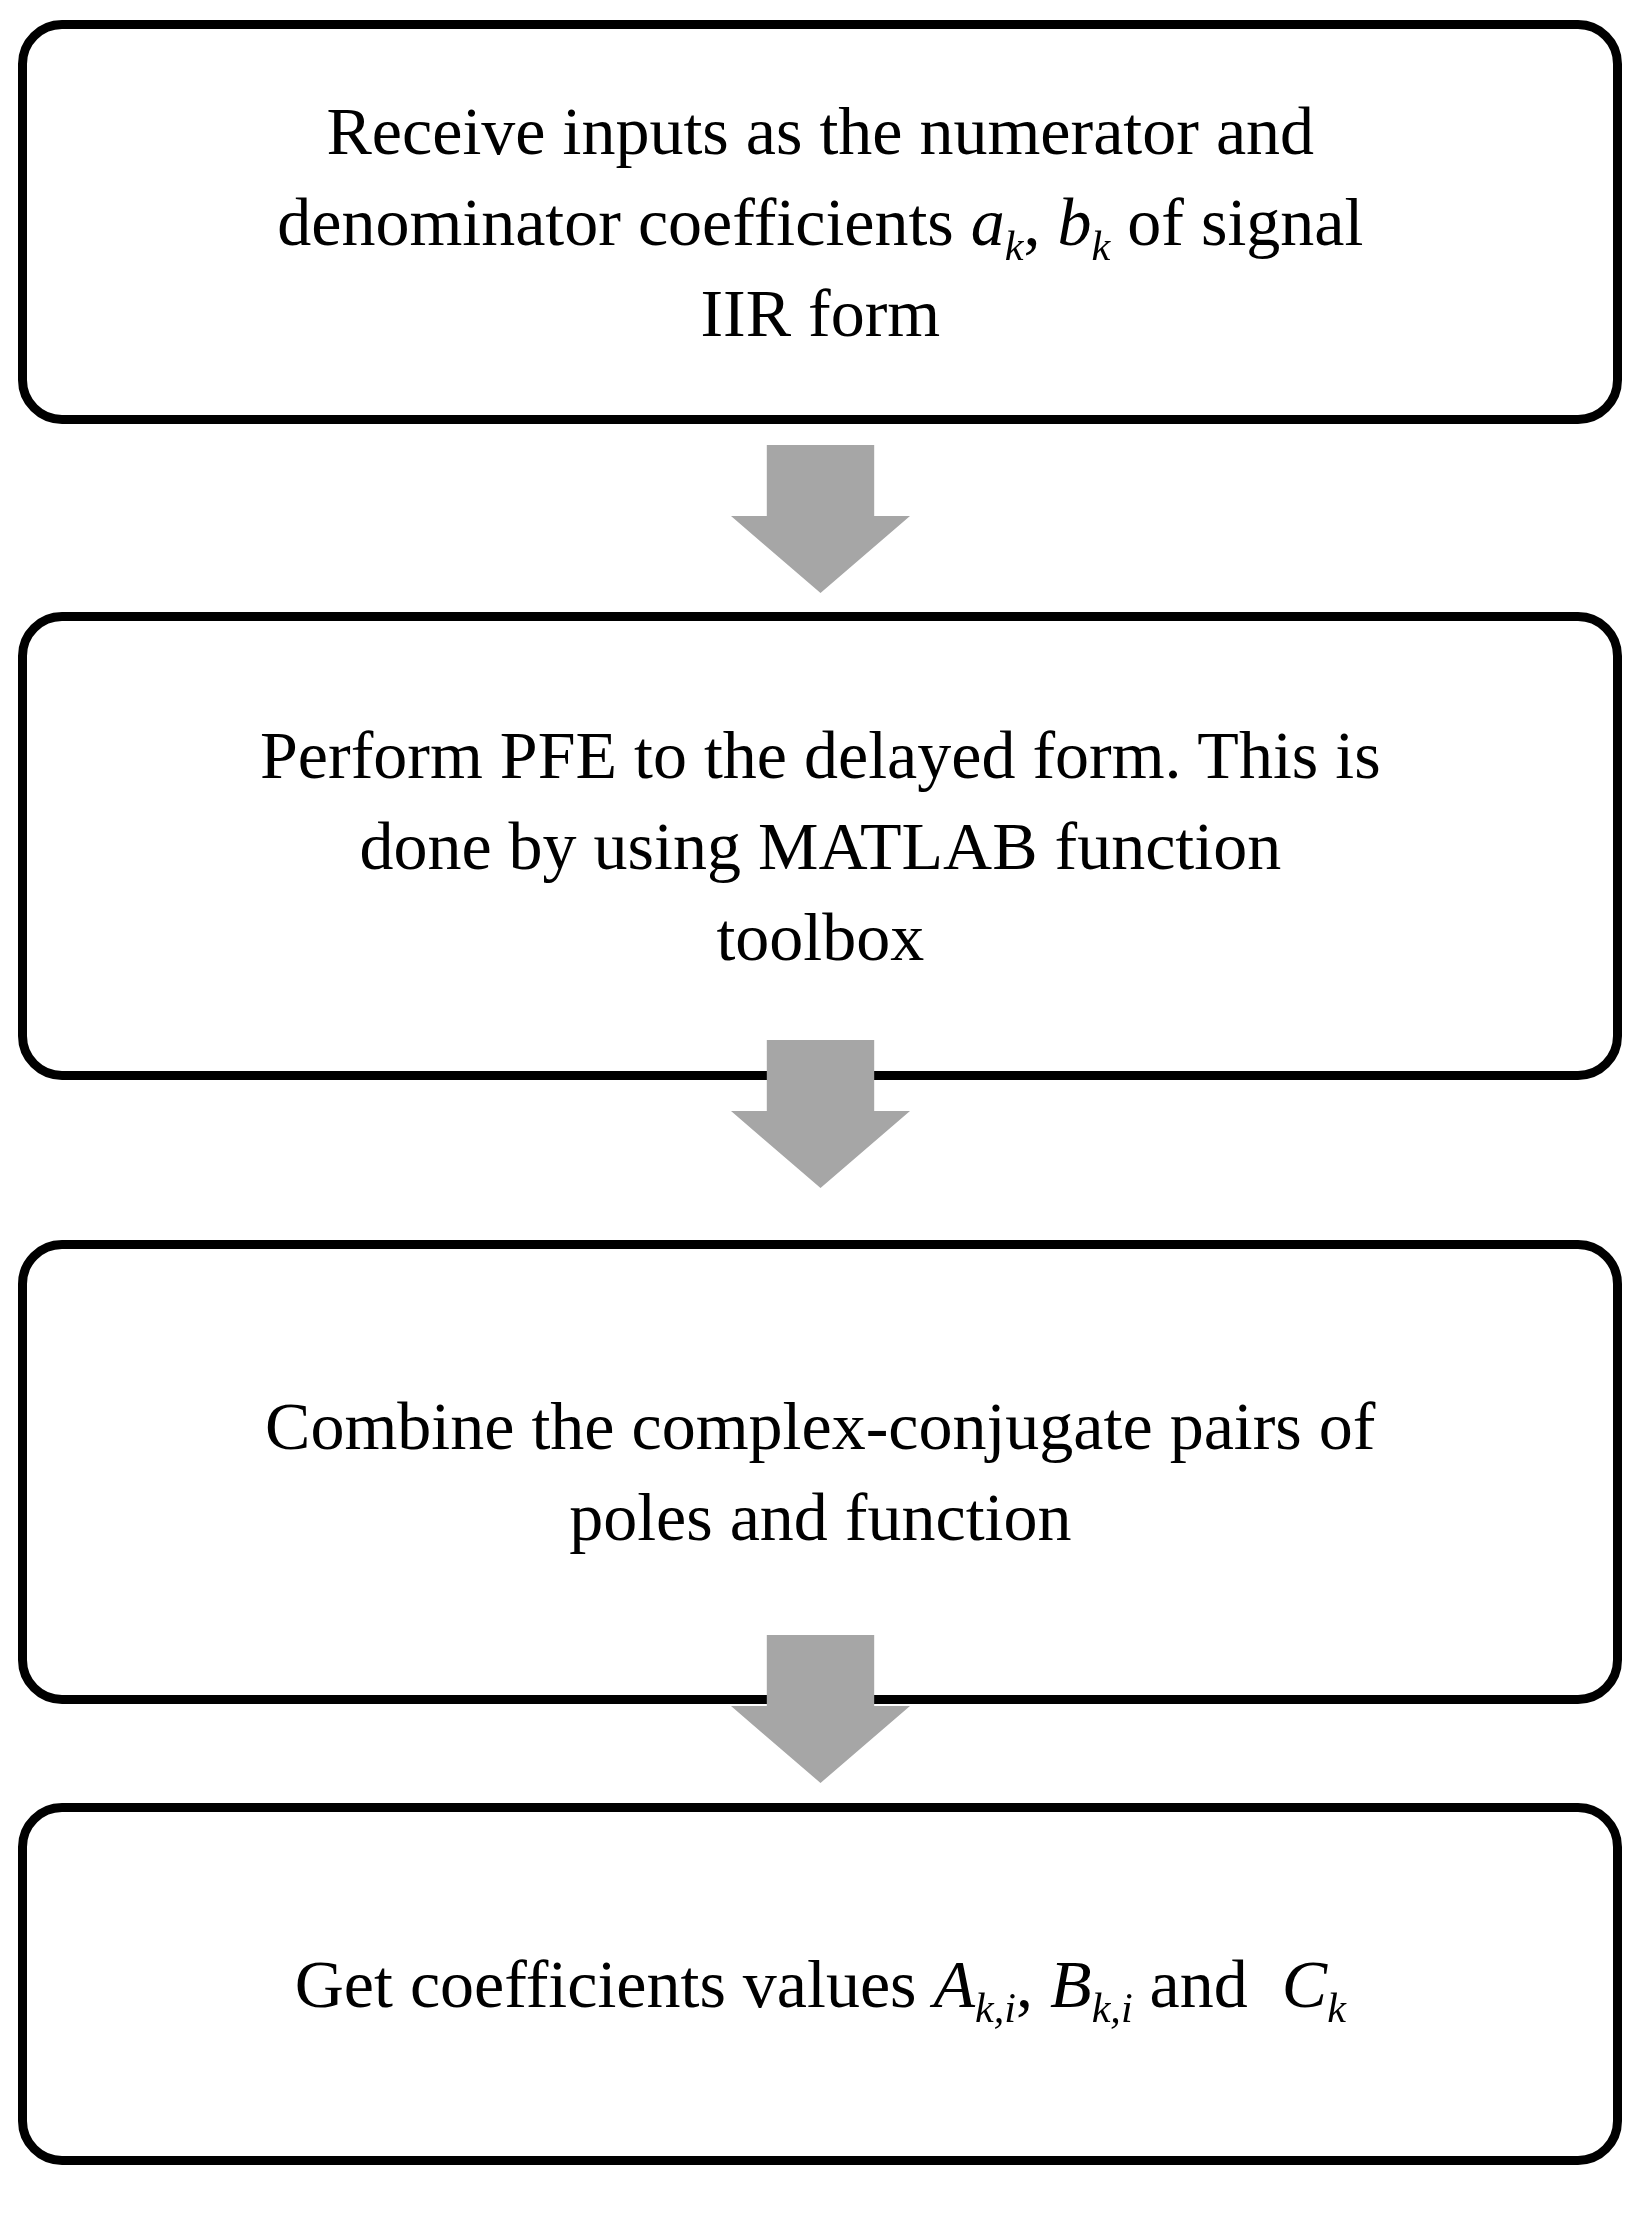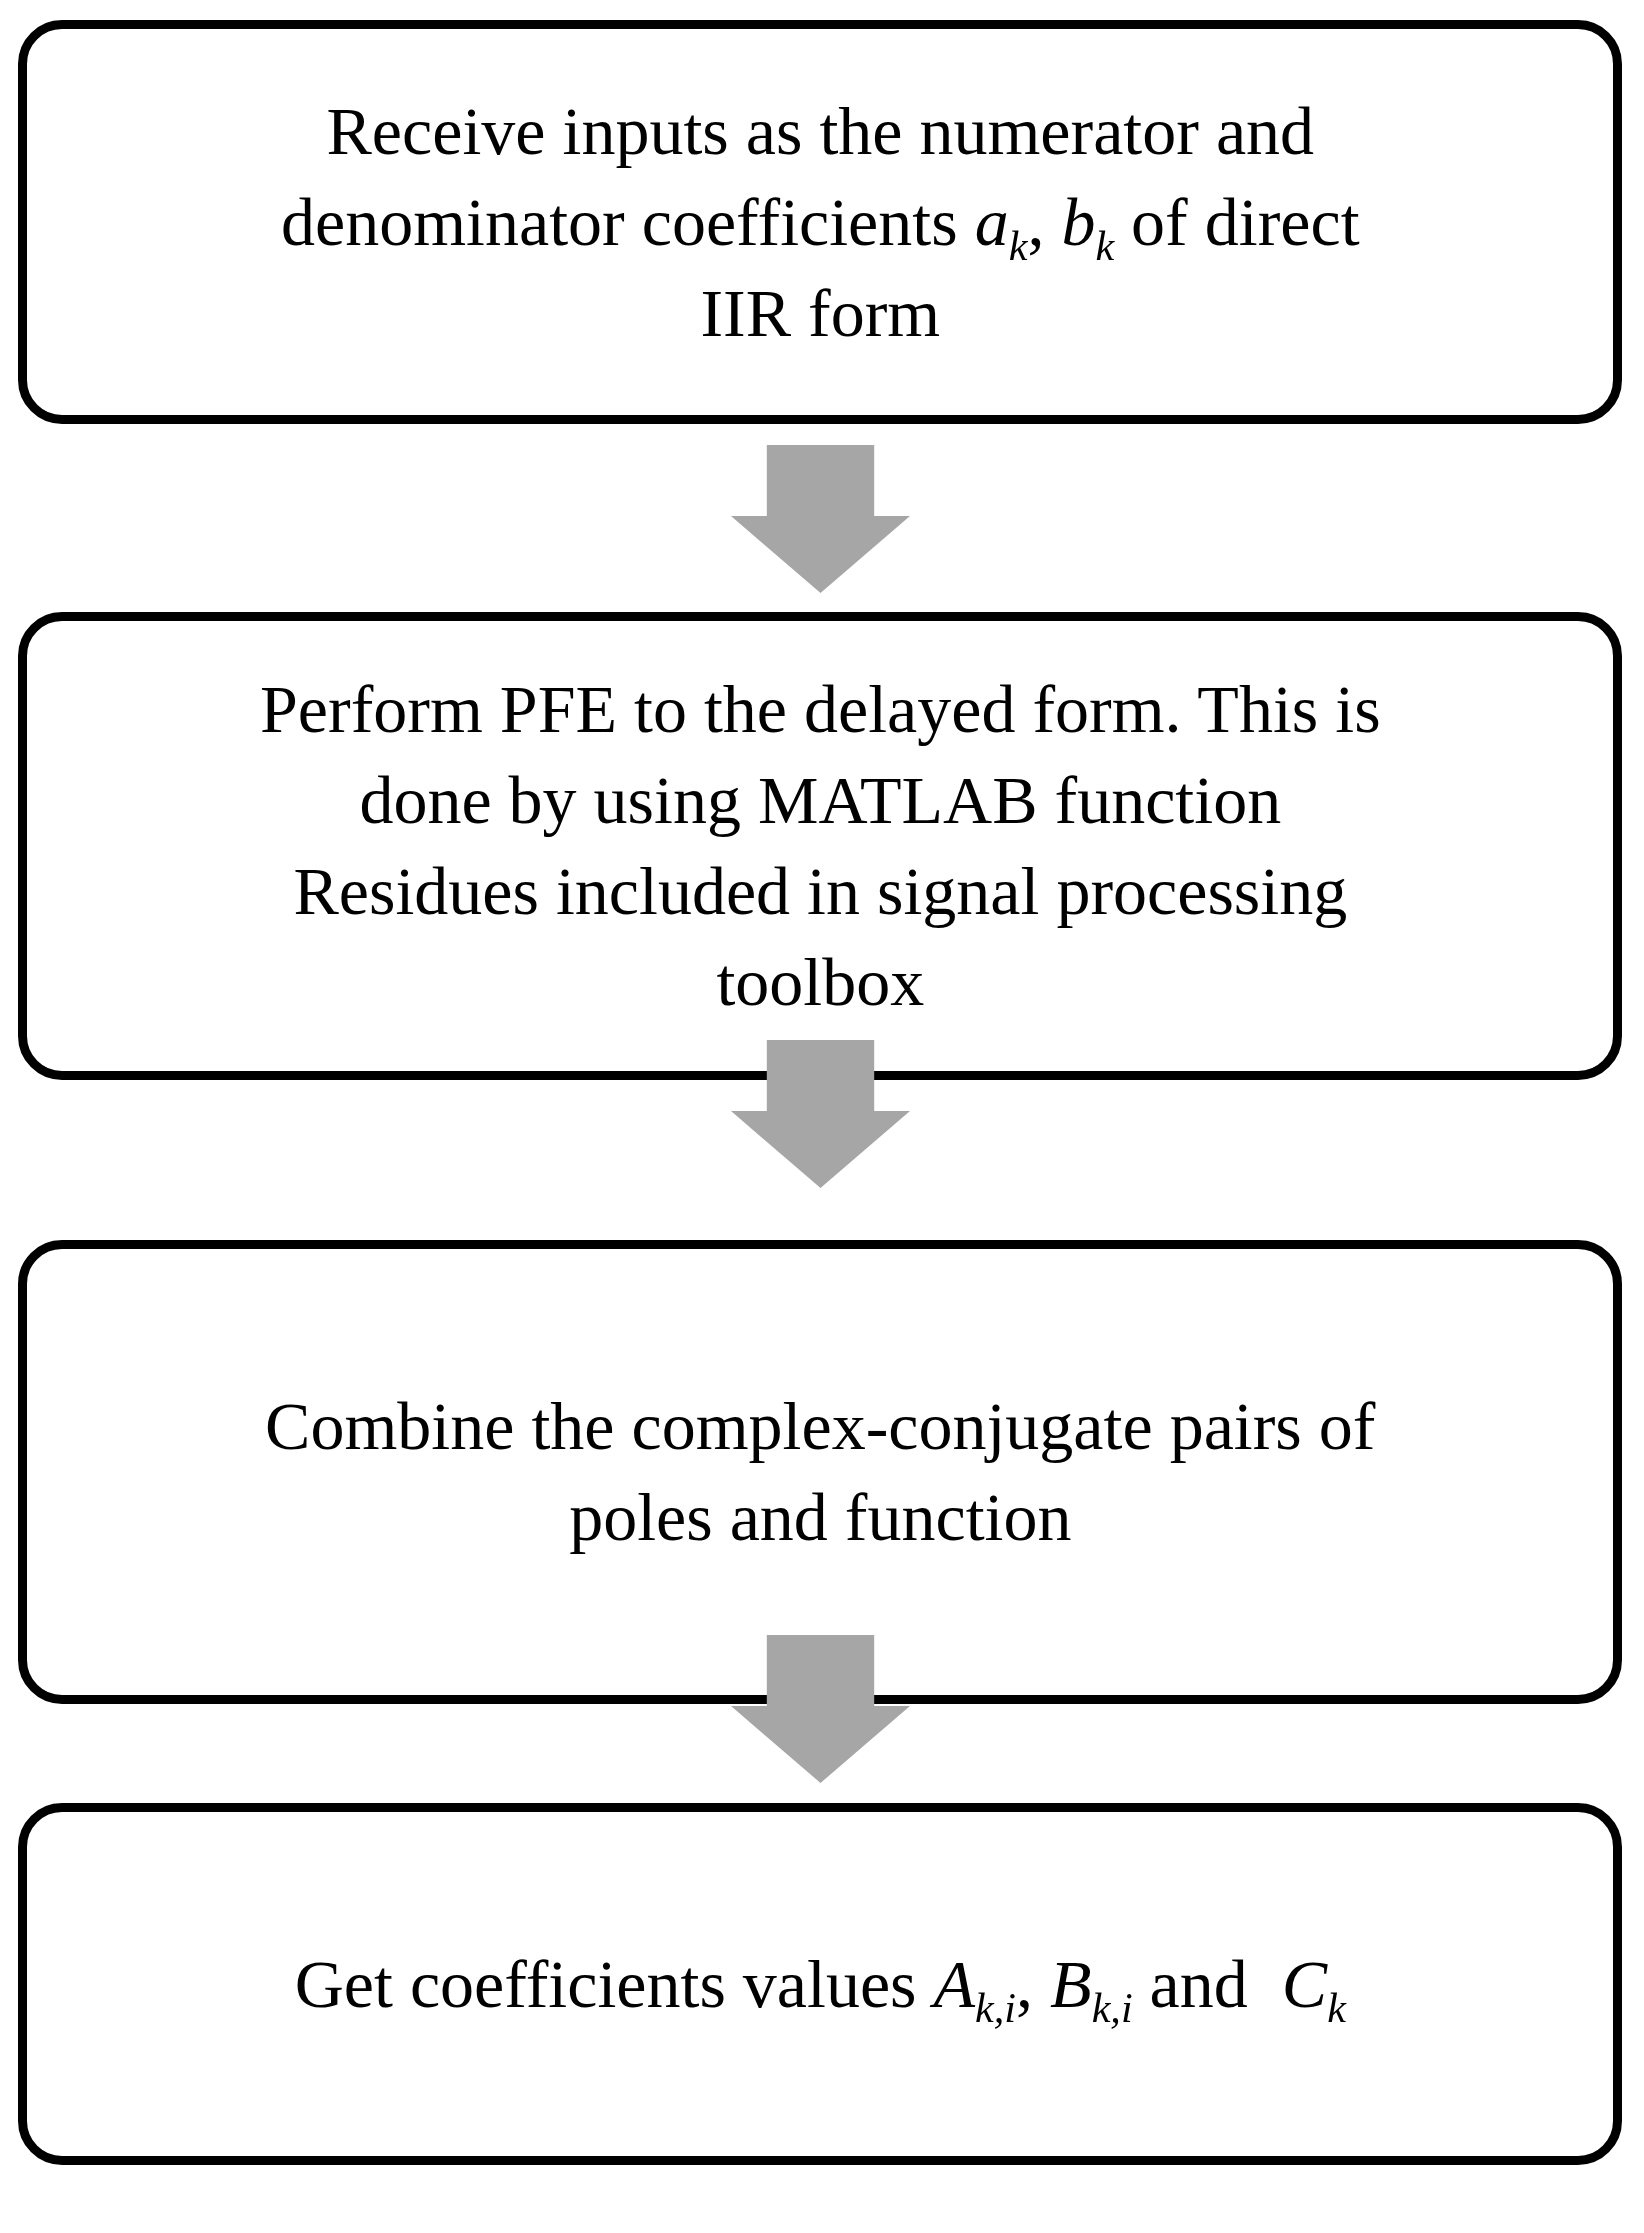--- a/index.html
+++ b/index.html
@@ -61,32 +61,31 @@
   }
 </style>
 </head>
 <body>
 
 <div class="canvas">
 
   <div class="box" style="top:20px;height:404px;">
     <div class="content">
       <p class="line"><span class="txt">Receive inputs as the numerator and</span></p>
-      <p class="line"><span class="txt">denominator coefficients </span><span class="mv">a</span><sub class="ms">k</sub><span class="txt">, </span><span class="mv">b</span><sub class="ms">k</sub><span class="txt"> of direct</span></p>
+      <p class="line"><span class="txt">denominator coefficients </span><span class="mv">a</span><sub class="ms">k</sub><span class="txt">, </span><span class="mv">b</span><sub class="ms">k</sub><span class="txt"> of signal</span></p>
       <p class="line"><span class="txt">IIR form</span></p>
     </div>
   </div>
 
   <div class="arrow" style="top:445px;"></div>
 
   <div class="box" style="top:612px;height:468px;">
     <div class="content">
       <p class="line"><span class="txt">Perform PFE to the delayed form. This is</span></p>
       <p class="line"><span class="txt">done by using MATLAB function</span></p>
-      <p class="line"><span class="txt">Residues included in signal processing</span></p>
       <p class="line"><span class="txt">toolbox</span></p>
     </div>
   </div>
 
   <div class="arrow" style="top:1040px;"></div>
 
   <div class="box" style="top:1240px;height:464px;">
     <div class="content">
       <p class="line"><span class="txt">Combine the complex-conjugate pairs of</span></p>
       <p class="line"><span class="txt">poles and function</span></p>

